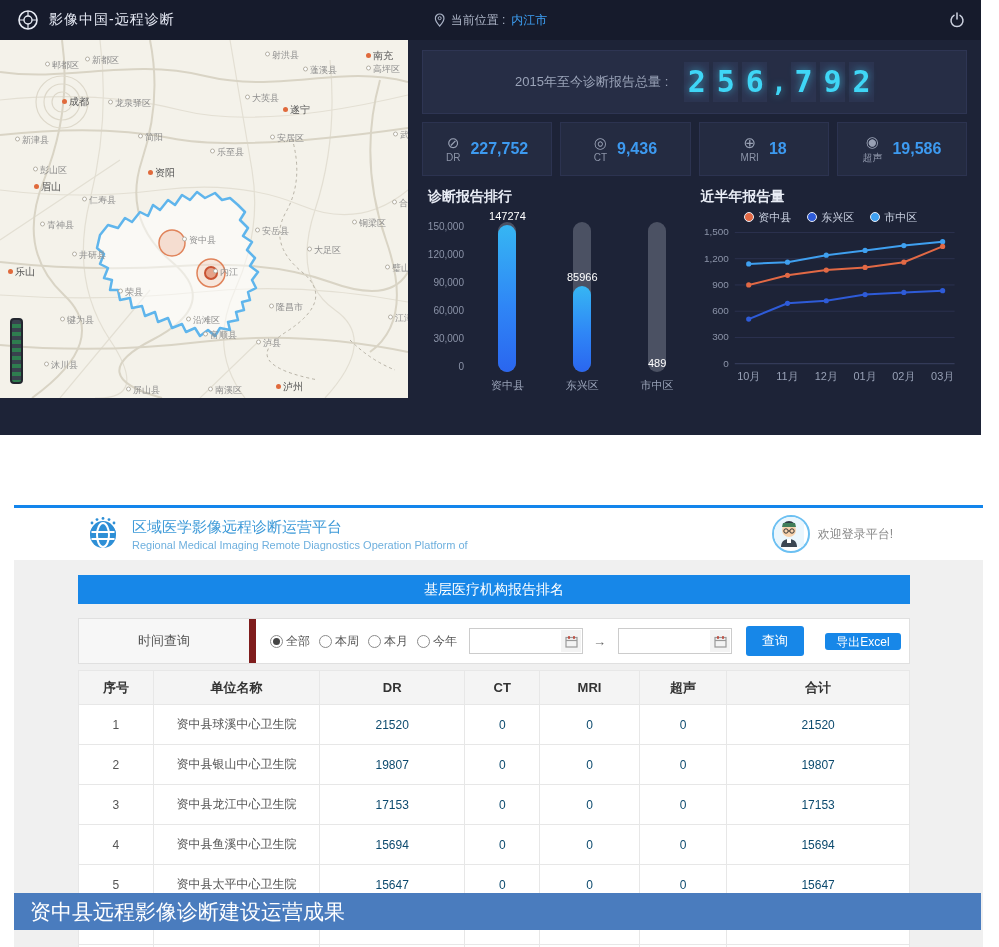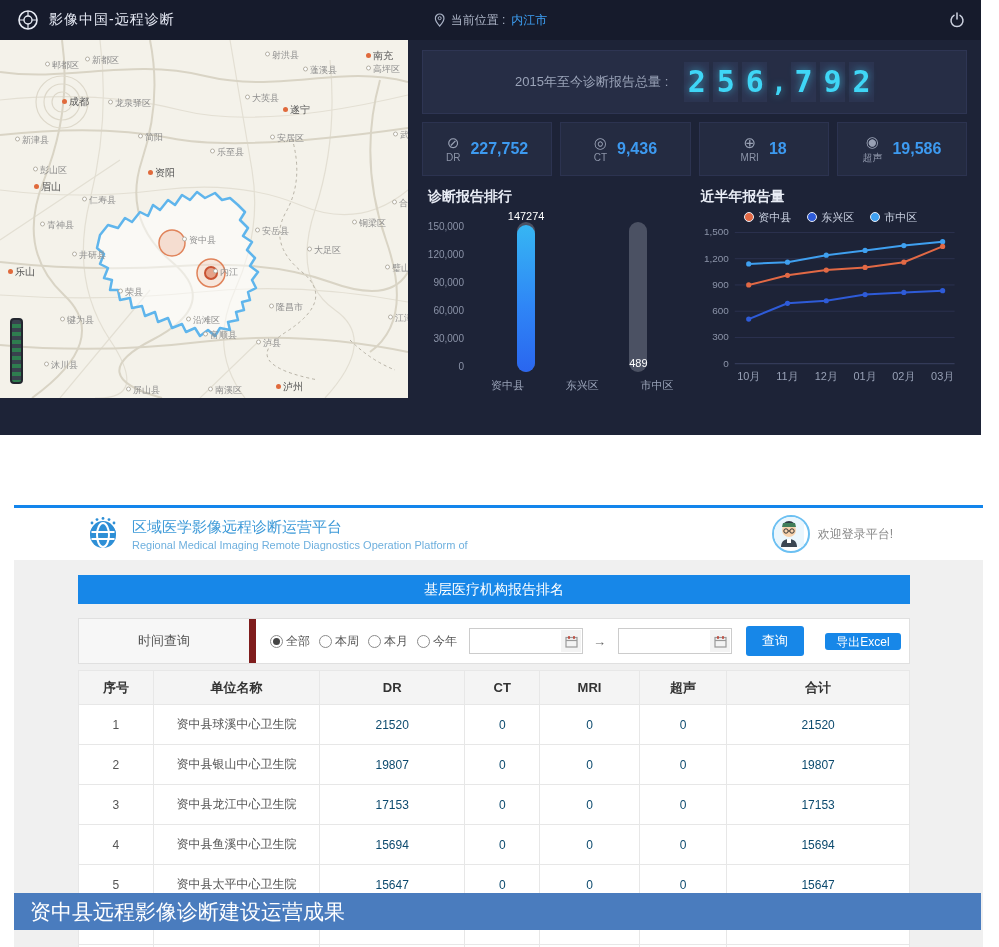--- a/index.html
+++ b/index.html
@@ -274,20 +274,25 @@
                 <div>0</div>
               </div>
             <div class="bar-area" id="bar-area">
                 <div class="bar-col">
                   <div class="bar-track"></div>
                   <div class="bar-fill" style="height: 98.1827%;"></div>
                   <div class="bar-val" style="bottom: calc(98.1827% + 3px);">147274</div>
                 </div>
                 <div class="bar-col">
                   <div class="bar-track"></div>
+                  <div class="bar-fill" style="height: 57.3107%;"></div>
+                  <div class="bar-val" style="bottom: calc(57.3107% + 3px);">85966</div>
+                </div>
+                <div class="bar-col">
+                  <div class="bar-track"></div>
                   <div class="bar-fill" style="height: 0.326%;"></div>
                   <div class="bar-val" style="bottom: calc(0.326% + 3px);">489</div>
                 </div>
               </div>
           </div>
           <div class="bar-cats" id="bar-cats">
               <div>资中县</div>
               <div>东兴区</div>
               <div>市中区</div>
             </div>

